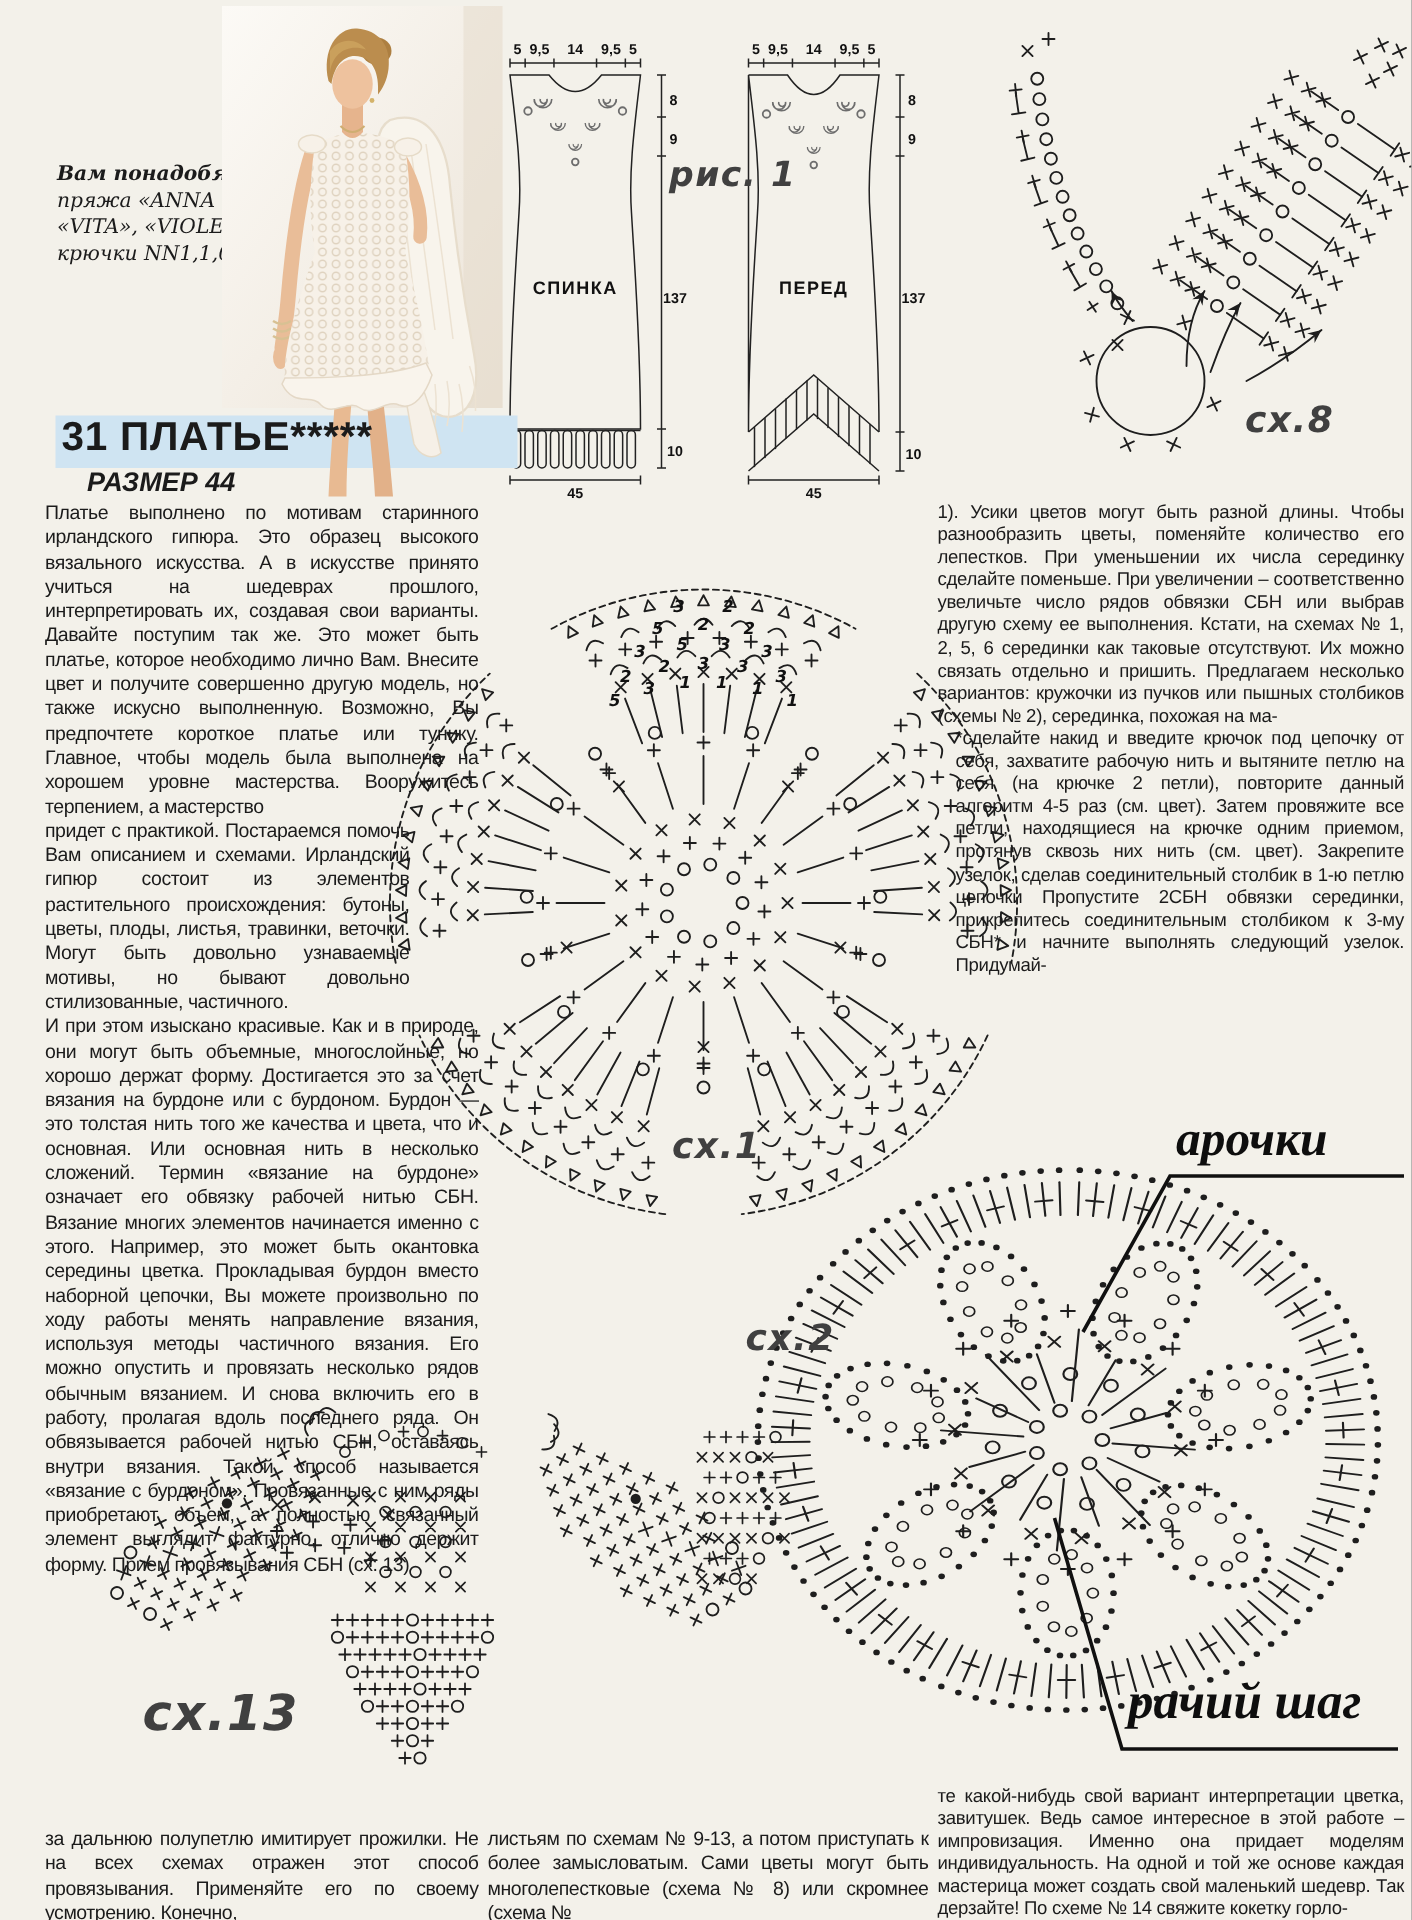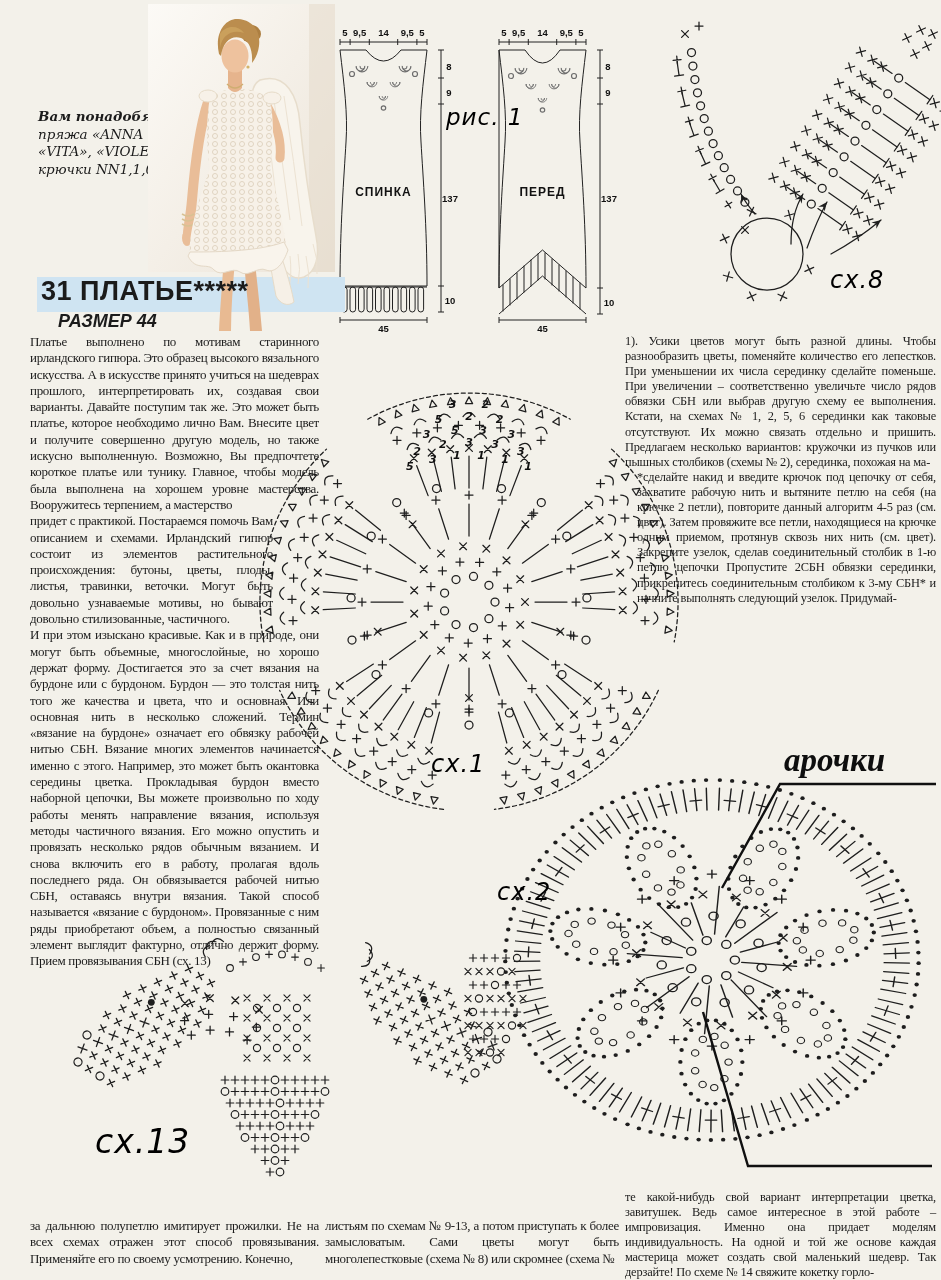--- a/index.html
+++ b/index.html
@@ -1,36 +1,36 @@
 <!DOCTYPE html>
 <html><head>
 <meta charset="utf-8">
 <style>
   html,body{margin:0;padding:0;background:#8a8a8a;}
   .page{position:relative;width:941px;height:1280px;background:#f3f1ea;overflow:hidden;
         font-family:"Liberation Sans",sans-serif;color:#1b1b1b;}
   
-  .col{position:absolute;text-align:justify;font-family:Liberation Serif, serif;}
+  .col{position:absolute;text-align:justify;}
   .col p{margin:0;}
   .mL{font-size:13px;line-height:16.3px;letter-spacing:-0.3px;}
   .mR{font-size:12.4px;line-height:15.1px;letter-spacing:-0.2px;}
   .padR{padding-right:46px;}
   .padL84{padding-left:84px;}
   .padL12{padding-left:12px;}
   
   .materials{position:absolute;left:38px;top:108px;width:170px;
     font-family:"DejaVu Serif",serif;font-style:italic;font-size:13.5px;line-height:17.5px;}
   .materials .mt{font-weight:bold;}
   
   .title-box{position:absolute;left:37px;top:277px;width:308px;height:35px;background:#cfe4f2;z-index:1;}
   .title{position:absolute;left:41px;top:276px;font-size:27px;font-weight:bold;letter-spacing:0.5px;z-index:3;}
   .size{position:absolute;left:58px;top:311px;font-size:18px;font-weight:bold;font-style:italic;z-index:3;}
   
   .sxlabel{position:absolute;font-family:"DejaVu Sans",sans-serif;font-style:italic;
-    font-size:24px;letter-spacing:1px;color:#000000;z-index:5;}
+    font-size:24px;letter-spacing:1px;color:#404040;z-index:5;font-weight:bold;}
   .callout{position:absolute;font-family:Liberation Serif, serif;font-style:italic;
     font-weight:bold;font-size:33px;color:#0e0e0e;z-index:5;}
   
   svg{position:absolute;overflow:visible;}
   .ln{stroke:#1e1e1e;stroke-width:1.25;fill:none;stroke-linecap:round;stroke-linejoin:round;}
   .fl{fill:#1e1e1e;stroke:none;}
   .dash{stroke-dasharray:4 3;}
   .mln{stroke:#222;stroke-width:1;fill:none;}
   .dnum{font:italic 600 11px "DejaVu Sans",sans-serif;fill:#111;text-anchor:middle;dominant-baseline:middle;}
   .mtxt{font:bold 9.5px "Liberation Sans",sans-serif;fill:#111;text-anchor:middle;}
@@ -3509,25 +3509,26 @@
       </g>
       <g transform="translate(465.0 124.5) rotate(0.0) scale(0.9)">
         <circle r="4" class="ln"></circle>
       </g>
       <g transform="translate(476.0 124.5) rotate(0.0) scale(0.9)">
         <path d="M-3.4 -3.4L3.4 3.4M-3.4 3.4L3.4 -3.4" class="ln"></path>
       </g>
     </svg>
 
   <div class="sxlabel" style="left:830px;top:266px;">сх.8</div>
-  <div class="sxlabel" style="left:431px;top:750px;">сх.1</div>
+  <div class="sxlabel" style="left:448px;top:750px;">сх.1</div>
   <div class="sxlabel" style="left:497px;top:878px;">сх.2</div>
   <div class="sxlabel" style="left:95px;top:1122px;font-size:33px;">сх.13</div>
 
   <div class="callout" style="left:784px;top:742px;">арочки</div>
+  <div class="callout" style="left:752px;top:1116px;font-size:34px;">рачий шаг</div>
   <svg class="z4" style="left:0;top:0;" width="941" height="1280" viewBox="0 0 941 1280">
     <path class="ptr" d="M936 784 L780 784 L722 888"></path>
     <path class="ptr" d="M703 1012 L748 1166 L932 1166"></path>
   </svg>
 
   <div class="col mL" style="left:30px;top:334px;width:289px;">
     <p>Платье выполнено по мотивам старинного ирландского гипюра. Это образец высокого вязального искусства. А в искусстве принято учиться на шедеврах прошлого, интерпретировать их, создавая свои варианты. Давайте поступим так же. Это может быть платье, которое необходимо лично Вам. Внесите цвет и получите совершенно другую модель, но также искусно выполненную. Возможно, Вы предпочтете короткое платье или тунику. Главное, чтобы модель была выполнена на хорошем уровне мастерства. Вооружитесь терпением, а мастерство</p>
     <p class="padR">придет с практикой. Постараемся помочь Вам описанием и схемами. Ирландский гипюр состоит из элементов растительного происхождения: бутоны, цветы, плоды, листья, травинки, веточки. Могут быть довольно узнаваемые мотивы, но бывают довольно стилизованные, частичного.</p>
     <p>И при этом изыскано красивые. Как и в природе, они могут быть объемные, многослойные, но хорошо держат форму. Достигается это за счет вязания на бурдоне или с бурдоном. Бурдон — это толстая нить того же качества и цвета, что и основная. Или основная нить в несколько сложений. Термин «вязание на бурдоне» означает его обвязку рабочей нитью СБН. Вязание многих элементов начинается именно с этого. Например, это может быть окантовка середины цветка. Прокладывая бурдон вместо наборной цепочки, Вы можете произвольно по ходу работы менять направление вязания, используя методы частичного вязания. Его можно опустить и провязать несколько рядов обычным вязанием. И снова включить его в работу, пролагая вдоль последнего ряда. Он обвязывается рабочей нитью СБН, оставаясь внутри вязания. Такой способ называется «вязание с бурдоном». Провязанные с ним ряды приобретают объем, а полностью связанный элемент выглядит фактурно, отлично держит форму. Прием провязывания СБН (сх. 13)</p>
   </div>

